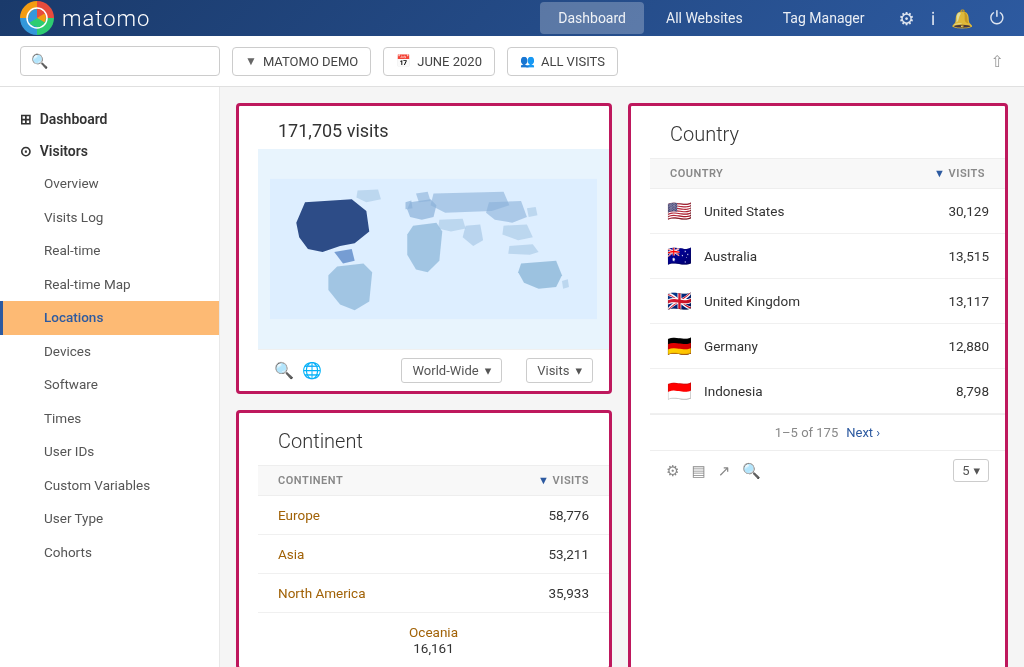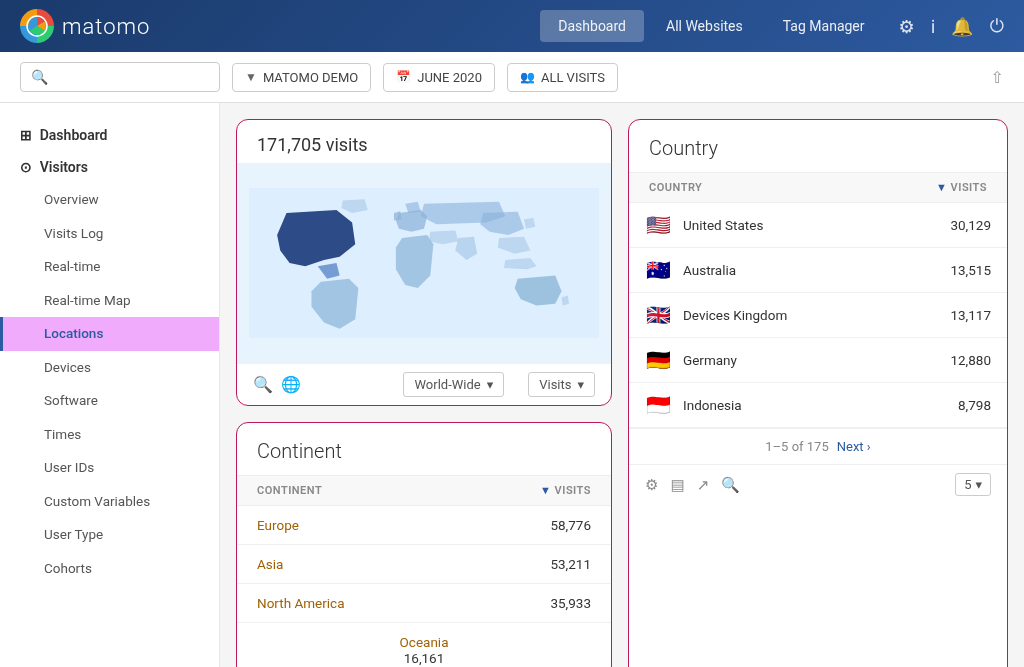--- a/index.html
+++ b/index.html
@@ -2,21 +2,21 @@
 <html><head>
   <meta charset="utf-8">
   <style>
     * { box-sizing: border-box; margin: 0; padding: 0; }
     body { font-family: -apple-system, BlinkMacSystemFont, 'Segoe UI', Roboto, sans-serif; background: #f5f5f5; color: #333; font-size: 14px; }
 
     
     .top-nav {
       background: #3a5998;
       background: linear-gradient(135deg, #1a3a6b 0%, #2d5aa0 100%);
-      height: 52px;
+      height: 36px;
       display: flex;
       align-items: center;
       padding: 0 20px;
       gap: 0;
     }
     .logo-area {
       display: flex;
       align-items: center;
       gap: 8px;
       margin-right: auto;
@@ -105,43 +105,44 @@
       cursor: pointer;
     }
     .sidebar-item {
       padding: 8px 20px 8px 44px;
       color: #555;
       cursor: pointer;
       font-size: 13.5px;
       line-height: 1.3;
     }
     .sidebar-item.active {
-      background: #f0abfc;
+      background: #fdba74;
       color: #2d5aa0;
       font-weight: 500;
       border-left: 3px solid #2d5aa0;
       padding-left: 41px;
     }
 
     
     .content-area {
       flex: 1;
       padding: 16px;
       display: grid;
       grid-template-columns: 1fr 380px;
       gap: 16px;
       align-content: start;
     }
 
     
     .card {
       background: white;
-      border-radius: 12px;
-      border: 1px solid #be185d;
+      border-radius: 4px;
+      border: 3px solid #be185d;
       overflow: hidden;
+      padding-left: 19px;
     }
     .card-header {
       padding: 16px 20px 12px;
       font-size: 20px;
       font-weight: 300;
       color: #333;
     }
 
     
     .map-card {
@@ -436,21 +437,21 @@
         <span class="country-name">United States</span>
         <span class="country-visits">30,129</span>
       </div>
       <div class="country-table-row">
         <span class="flag">🇦🇺</span>
         <span class="country-name">Australia</span>
         <span class="country-visits">13,515</span>
       </div>
       <div class="country-table-row">
         <span class="flag">🇬🇧</span>
-        <span class="country-name">Devices Kingdom</span>
+        <span class="country-name">United Kingdom</span>
         <span class="country-visits">13,117</span>
       </div>
       <div class="country-table-row">
         <span class="flag">🇩🇪</span>
         <span class="country-name">Germany</span>
         <span class="country-visits">12,880</span>
       </div>
       <div class="country-table-row">
         <span class="flag">🇮🇩</span>
         <span class="country-name">Indonesia</span>

